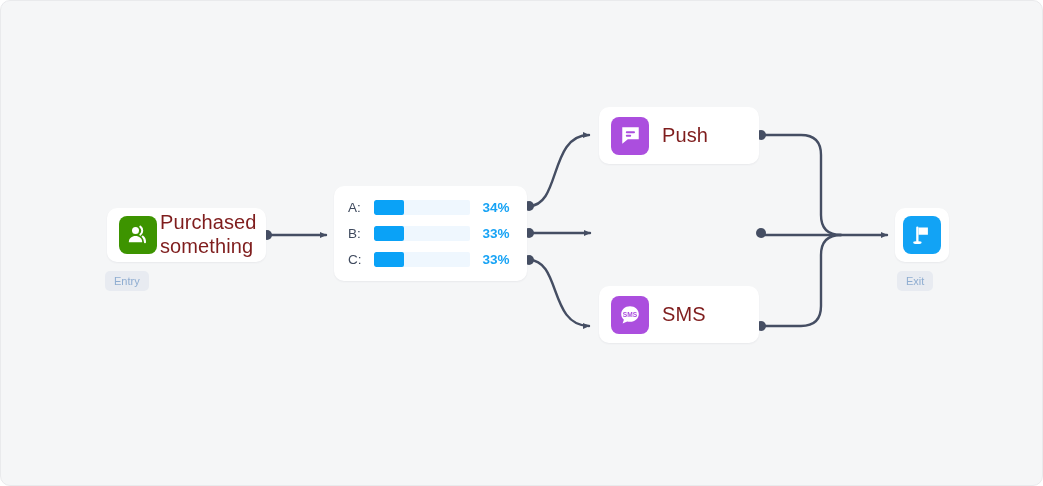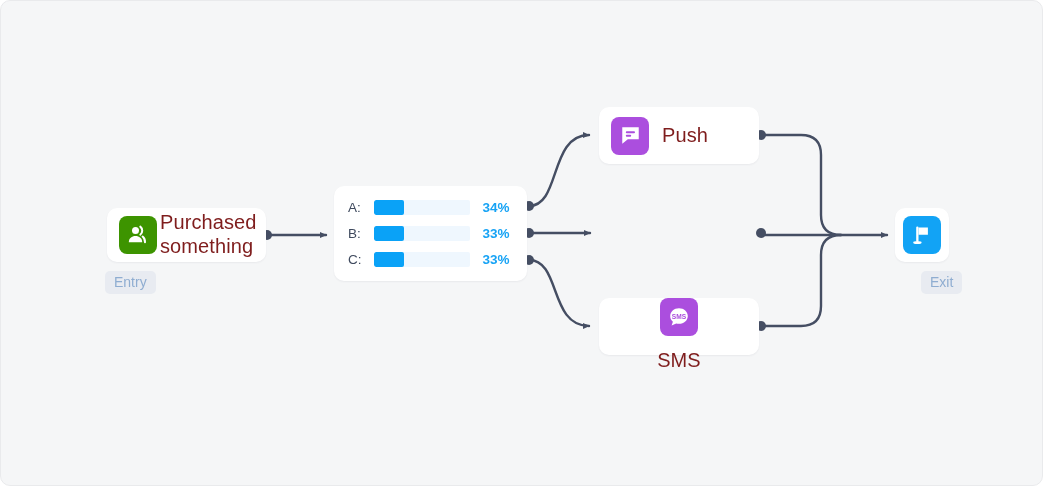--- a/index.html
+++ b/index.html
@@ -116,45 +116,45 @@
   
   .node-channel {
     left: 598px;
     width: 160px;
     height: 57px;
     padding: 0 12px;
     gap: 13px;
   }
   #node-push   { top: 106px; }
   #node-email  { top: 203px; }
-  #node-sms    { top: 297px; flex-direction: column; }
+  #node-sms    { top: 285px; }
   .node-channel .node-icon { background: #ab4ede; }
 
   
   #node-exit {
     left: 894px;
     top: 207px;
     width: 54px;
     height: 54px;
     justify-content: center;
   }
   #node-exit .node-icon { background: #12a3f5; }
 
   
   .badge {
     position: absolute;
     background: #e8ebf1;
     color: #8fadd1;
-    font-size: 14px;
+    font-size: 11px;
     border-radius: 5px;
     padding: 4px 9px;
     line-height: 1.1;
   }
   #badge-entry { left: 104px; top: 270px; }
-  #badge-exit  { left: 920px; top: 270px; text-align: right; }
+  #badge-exit  { left: 896px; top: 270px; text-align: right; }
 </style>
 </head>
 <body>
 
 <div id="canvas">
 
   <svg id="wires" viewBox="0 0 1043 486" xmlns="http://www.w3.org/2000/svg">
     <defs>
       <marker id="arrow" markerWidth="7" markerHeight="7" refX="6.2" refY="3.5" orient="auto" markerUnits="userSpaceOnUse">
         <path d="M0,0.4 L7,3.5 L0,6.6 Z" fill="#454e63"></path>

